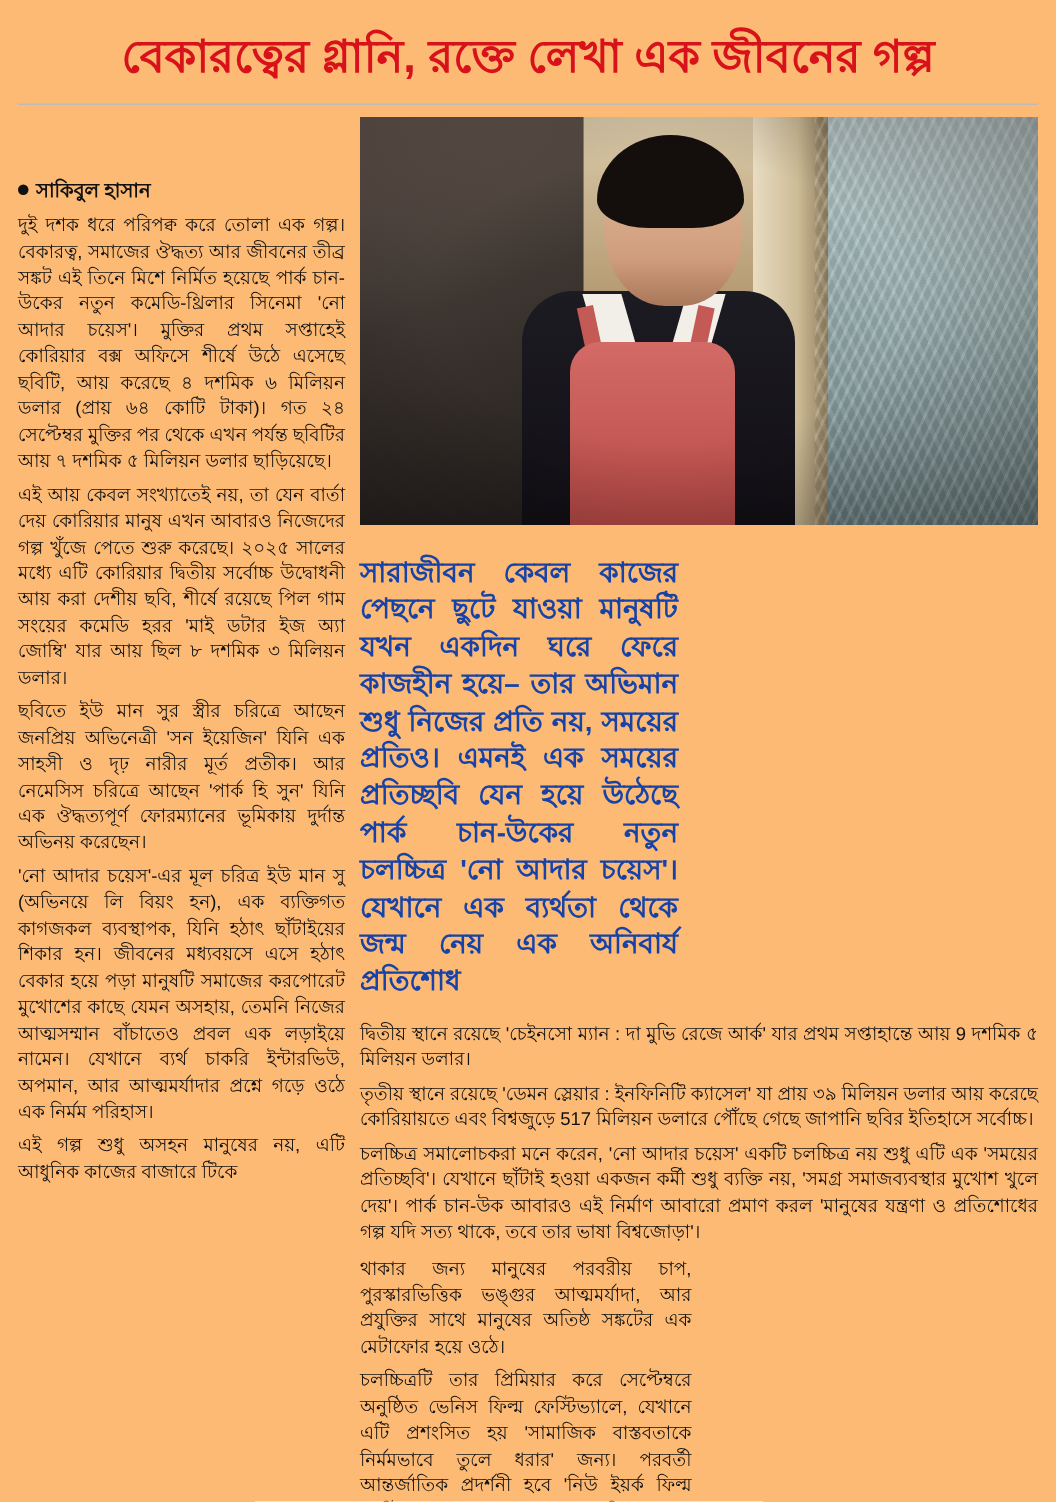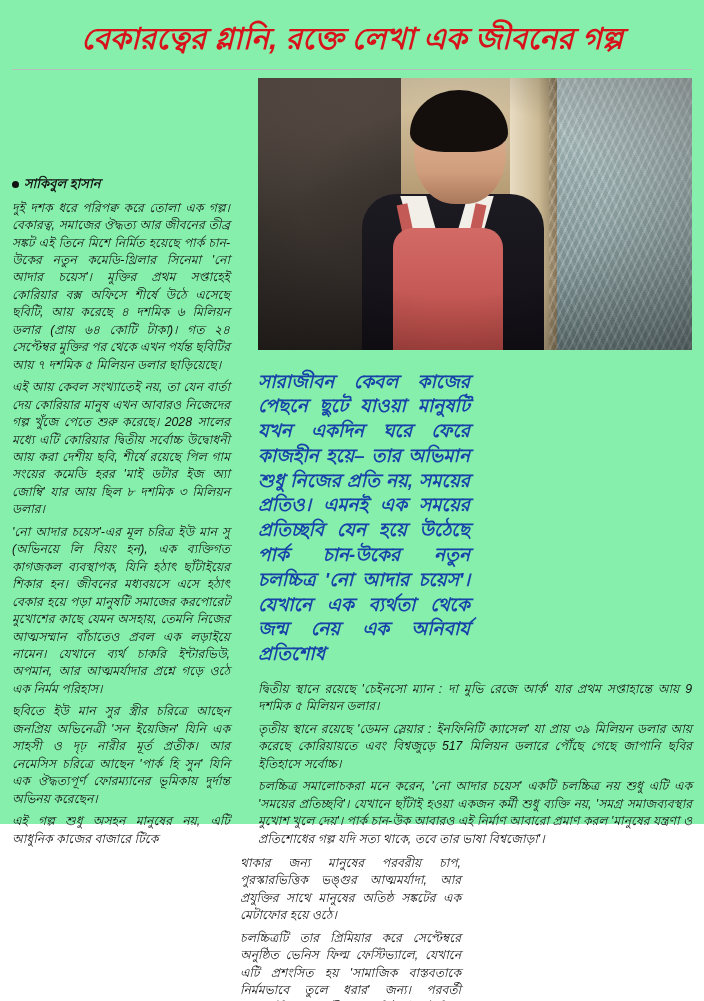--- a/index.html
+++ b/index.html
@@ -10,25 +10,24 @@
   body {
     width: 704px;
     height: 1001px;
     font-family: "Liberation Sans", sans-serif;
     color: #000;
     overflow: hidden;
   }
   .page {
     position: relative;
     width: 704px;
-    height: 824px;
-    background: #86efac;
+    height: 1001px;
+    background: #fdba74;
     box-sizing: border-box;
     padding: 8px 12px 6px 12px;
-    font-style: italic;
   }
   
   .headline-wrap {
     width: 100%;
     text-align: center;
     padding-top: 14px;
     padding-bottom: 6px;
   }
   .headline {
     color: #d8121a;
@@ -42,22 +41,22 @@
   .rule {
     border-top: 1px solid #bbb;
     margin: 6px 0 8px 0;
     width: 100%;
     height: 0;
   }
   
   .top-area {
     display: flex;
     flex-direction: row;
-    align-items: flex-end;
-    gap: 28px;
+    align-items: center;
+    gap: 10px;
   }
   .col {
     font-size: 12.3px;
     line-height: 1.42;
     text-align: justify;
     color: #111;
     font-family: "Liberation Sans", sans-serif;
   }
   .col p {
     margin: 0 0 5px 0;
@@ -215,23 +214,23 @@
   <div class="rule"></div>
 
   <div class="top-area">
 
     <div class="col left-col">
       <div class="byline">
         <span class="bullet"></span>
         <span>সাকিবুল হাসান</span>
       </div>
       <p>দুই দশক ধরে পরিপক্ব করে তোলা এক গল্প। বেকারত্ব, সমাজের ঔদ্ধত্য আর জীবনের তীব্র সঙ্কট এই তিনে মিশে নির্মিত হয়েছে পার্ক চান-উকের নতুন কমেডি-থ্রিলার সিনেমা 'নো আদার চয়েস'। মুক্তির প্রথম সপ্তাহেই কোরিয়ার বক্স অফিসে শীর্ষে উঠে এসেছে ছবিটি, আয় করেছে ৪ দশমিক ৬ মিলিয়ন ডলার (প্রায় ৬৪ কোটি টাকা)। গত ২৪ সেপ্টেম্বর মুক্তির পর থেকে এখন পর্যন্ত ছবিটির আয় ৭ দশমিক ৫ মিলিয়ন ডলার ছাড়িয়েছে।</p>
-      <p>এই আয় কেবল সংখ্যাতেই নয়, তা যেন বার্তা দেয় কোরিয়ার মানুষ এখন আবারও নিজেদের গল্প খুঁজে পেতে শুরু করেছে। 2028 সালের মধ্যে এটি কোরিয়ার দ্বিতীয় সর্বোচ্চ উদ্বোধনী আয় করা দেশীয় ছবি, শীর্ষে রয়েছে পিল গাম সংয়ের কমেডি হরর 'মাই ডটার ইজ অ্যা জোম্বি' যার আয় ছিল ৮ দশমিক ৩ মিলিয়ন ডলার।</p>
+      <p>এই আয় কেবল সংখ্যাতেই নয়, তা যেন বার্তা দেয় কোরিয়ার মানুষ এখন আবারও নিজেদের গল্প খুঁজে পেতে শুরু করেছে। ২০২৫ সালের মধ্যে এটি কোরিয়ার দ্বিতীয় সর্বোচ্চ উদ্বোধনী আয় করা দেশীয় ছবি, শীর্ষে রয়েছে পিল গাম সংয়ের কমেডি হরর 'মাই ডটার ইজ অ্যা জোম্বি' যার আয় ছিল ৮ দশমিক ৩ মিলিয়ন ডলার।</p>
+      <p>ছবিতে ইউ মান সুর স্ত্রীর চরিত্রে আছেন জনপ্রিয় অভিনেত্রী 'সন ইয়েজিন' যিনি এক সাহসী ও দৃঢ় নারীর মূর্ত প্রতীক। আর নেমেসিস চরিত্রে আছেন 'পার্ক হি সুন' যিনি এক ঔদ্ধত্যপূর্ণ ফোরম্যানের ভূমিকায় দুর্দান্ত অভিনয় করেছেন।</p>
       <p>'নো আদার চয়েস'-এর মূল চরিত্র ইউ মান সু (অভিনয়ে লি বিয়ং হন), এক ব্যক্তিগত কাগজকল ব্যবস্থাপক, যিনি হঠাৎ ছাঁটাইয়ের শিকার হন। জীবনের মধ্যবয়সে এসে হঠাৎ বেকার হয়ে পড়া মানুষটি সমাজের করপোরেট মুখোশের কাছে যেমন অসহায়, তেমনি নিজের আত্মসম্মান বাঁচাতেও প্রবল এক লড়াইয়ে নামেন। যেখানে ব্যর্থ চাকরি ইন্টারভিউ, অপমান, আর আত্মমর্যাদার প্রশ্নে গড়ে ওঠে এক নির্মম পরিহাস।</p>
-      <p>ছবিতে ইউ মান সুর স্ত্রীর চরিত্রে আছেন জনপ্রিয় অভিনেত্রী 'সন ইয়েজিন' যিনি এক সাহসী ও দৃঢ় নারীর মূর্ত প্রতীক। আর নেমেসিস চরিত্রে আছেন 'পার্ক হি সুন' যিনি এক ঔদ্ধত্যপূর্ণ ফোরম্যানের ভূমিকায় দুর্দান্ত অভিনয় করেছেন।</p>
       <p>এই গল্প শুধু অসহন মানুষের নয়, এটি আধুনিক কাজের বাজারে টিকে</p>
     </div>
 
     <div class="photo-block">
       <div class="photo">
         <div class="bg-left"></div>
         <div class="bg-mid"></div>
         <div class="bg-right"></div>
         <div class="doorframe"></div>
         <div class="glass"></div>

